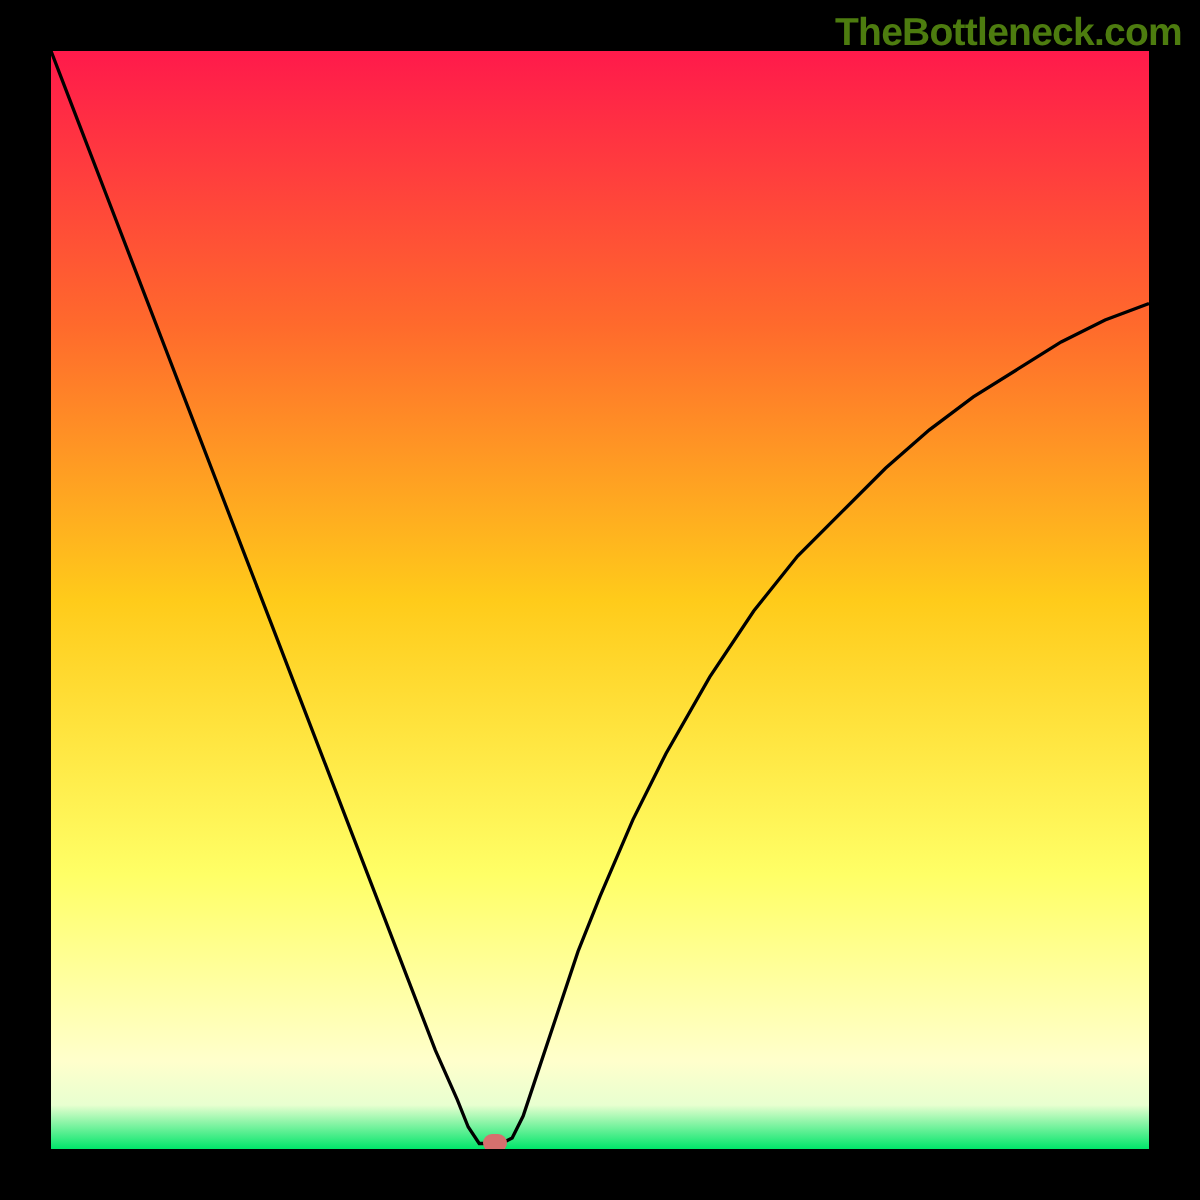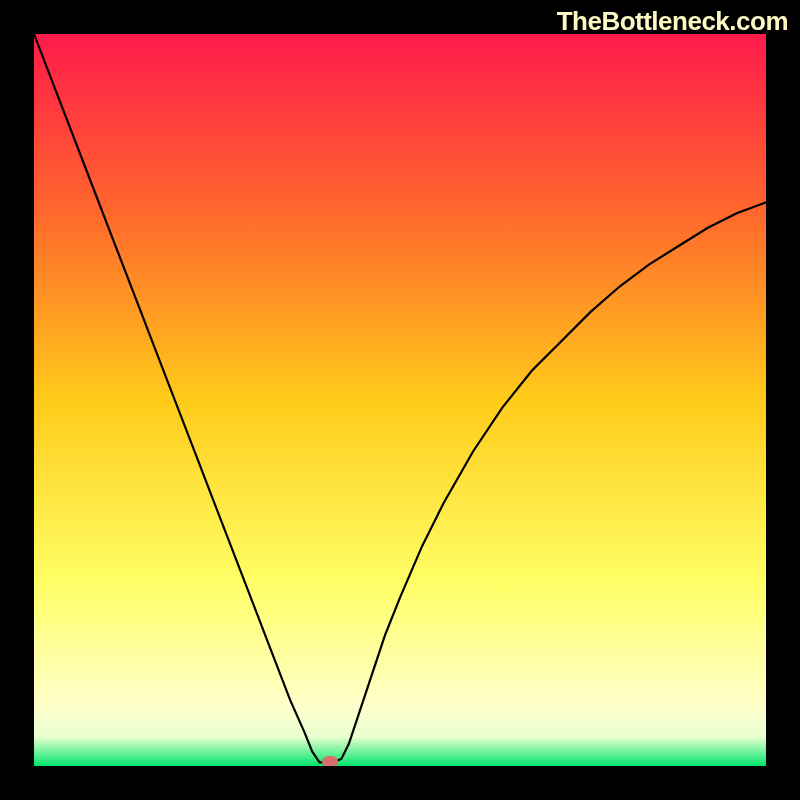--- a/index.html
+++ b/index.html
@@ -10,21 +10,21 @@
     overflow: hidden;
     position: relative;
   }
   .watermark {
     position: absolute;
     top: 6px;
     right: 12px;
     font-family: Arial, Helvetica, sans-serif;
     font-size: 26px;
     font-weight: bold;
-    color: #fef9c3;
+    color: #4d7c0f;
     z-index: 10;
     letter-spacing: -0.5px;
   }
   .plot-area {
     position: absolute;
     top: 34px;
     left: 34px;
     width: 732px;
     height: 732px;
     overflow: hidden;

